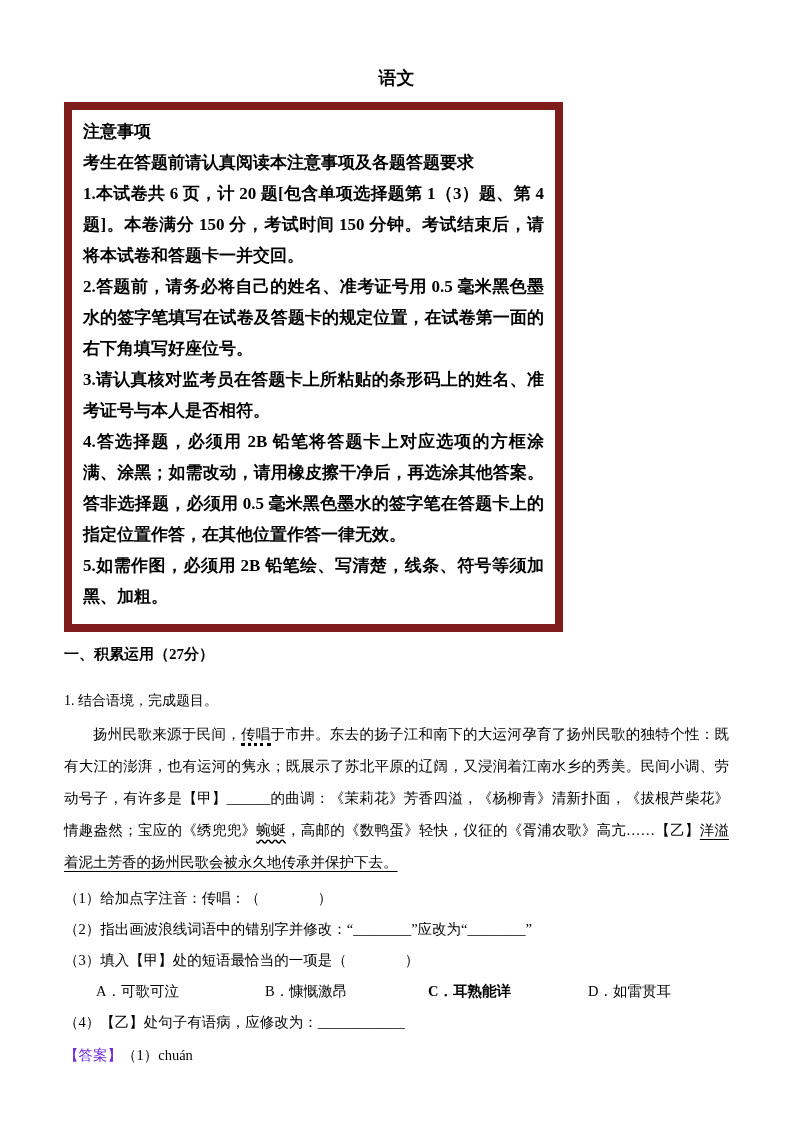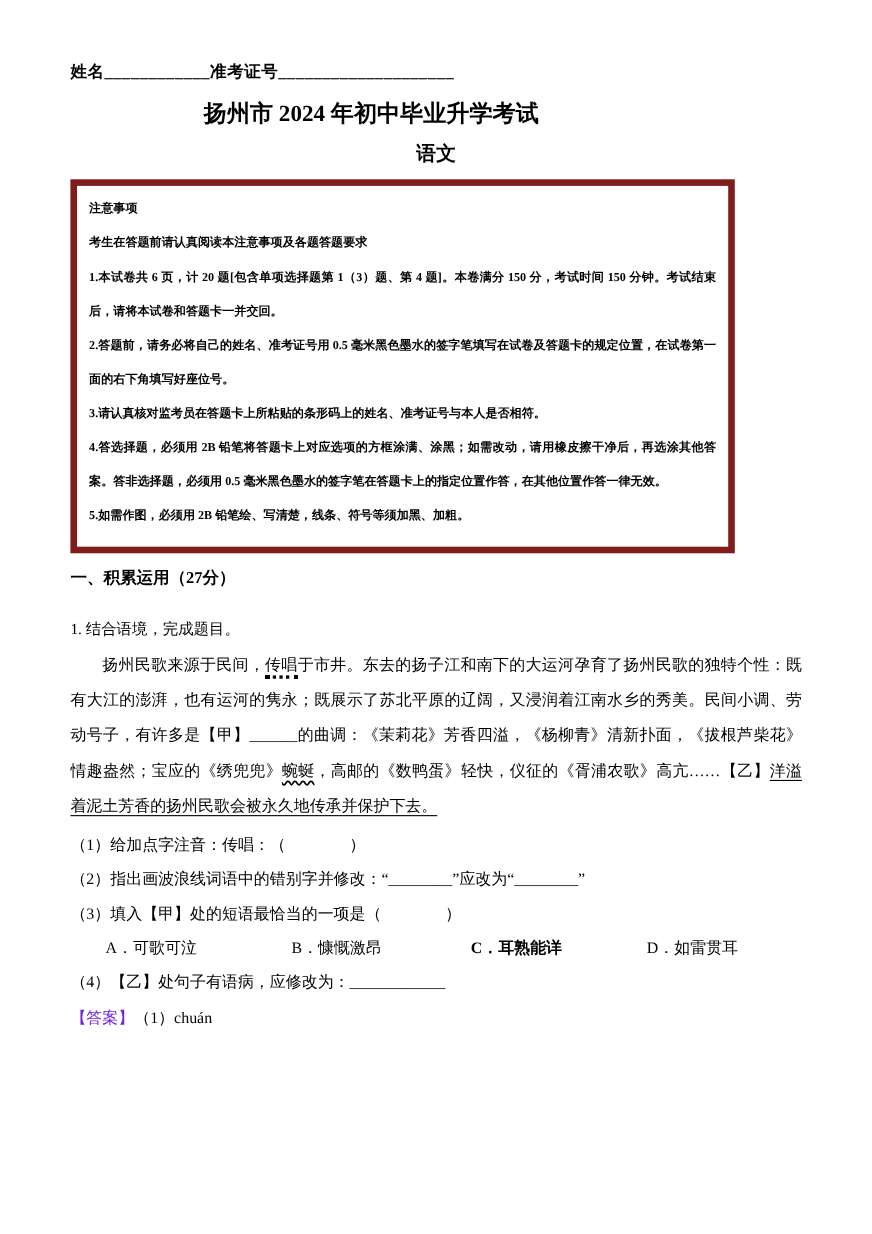--- a/index.html
+++ b/index.html
@@ -10,24 +10,24 @@
     font-family: "Liberation Serif", "DejaVu Serif", serif;
   }
   .page { width: 793px; height: 1122px; padding: 56px 64px 0 64px; overflow: hidden; }
 
   .header-line { font-size: 15px; font-weight: bold; letter-spacing: .5px; }
 
   .title   { width: 547px; margin-top: 14px; text-align: center; font-size: 21px; font-weight: bold; }
   .subject { width: 665px; margin-top: 10px; text-align: center; font-size: 18px; font-weight: bold; }
 
   .notice-box {
-    width: 604px; margin-top: 12px;
-    border: 6px solid #7f1d1d;
+    width: 499px; margin-top: 12px;
+    border: 8px solid #7f1d1d;
     padding: 6px 11px 12px 11px;
-    font-size: 11px; font-weight: bold; line-height: 31px;
+    font-size: 17px; font-weight: bold; line-height: 31px;
     text-align: justify;
   }
   .notice-heading, .notice-sub { text-align: left; }
 
   .section-heading { margin-top: 13px; font-size: 15px; font-weight: bold; }
   .q-intro { margin-top: 28px; font-size: 14px; }
 
   .passage {
     width: 665px; margin: 8px 0 0 0;
     font-size: 14.5px; line-height: 32px;
@@ -41,23 +41,21 @@
   .options-row { display: flex; margin-top: 9px; font-size: 14.5px; line-height: 22px; margin-left: 32px; }
   .opt-a { width: 169px; } .opt-b { width: 163px; } .opt-c { width: 160px; font-weight: bold; }
 
   .answer-line { margin-top: 11px; font-size: 14.5px; line-height: 22px; }
 </style>
 </head>
 <body>
 
 <div class="page">
 
-  <div class="header-line">姓名____________准考证号____________________</div>
 
-  <div class="title">扬州市 2024 年初中毕业升学考试</div>
   <div class="subject">语文</div>
 
   <div class="notice-box">
     <div class="notice-heading">注意事项</div>
     <div class="notice-sub">考生在答题前请认真阅读本注意事项及各题答题要求</div>
     <div class="notice-item">1.本试卷共 6 页，计 20 题[包含单项选择题第 1（3）题、第 4 题]。本卷满分 150 分，考试时间 150 分钟。考试结束后，请将本试卷和答题卡一并交回。</div>
     <div class="notice-item">2.答题前，请务必将自己的姓名、准考证号用 0.5 毫米黑色墨水的签字笔填写在试卷及答题卡的规定位置，在试卷第一面的右下角填写好座位号。</div>
     <div class="notice-item">3.请认真核对监考员在答题卡上所粘贴的条形码上的姓名、准考证号与本人是否相符。</div>
     <div class="notice-item">4.答选择题，必须用 2B 铅笔将答题卡上对应选项的方框涂满、涂黑；如需改动，请用橡皮擦干净后，再选涂其他答案。答非选择题，必须用 0.5 毫米黑色墨水的签字笔在答题卡上的指定位置作答，在其他位置作答一律无效。</div>
     <div class="notice-item">5.如需作图，必须用 2B 铅笔绘、写清楚，线条、符号等须加黑、加粗。</div>

